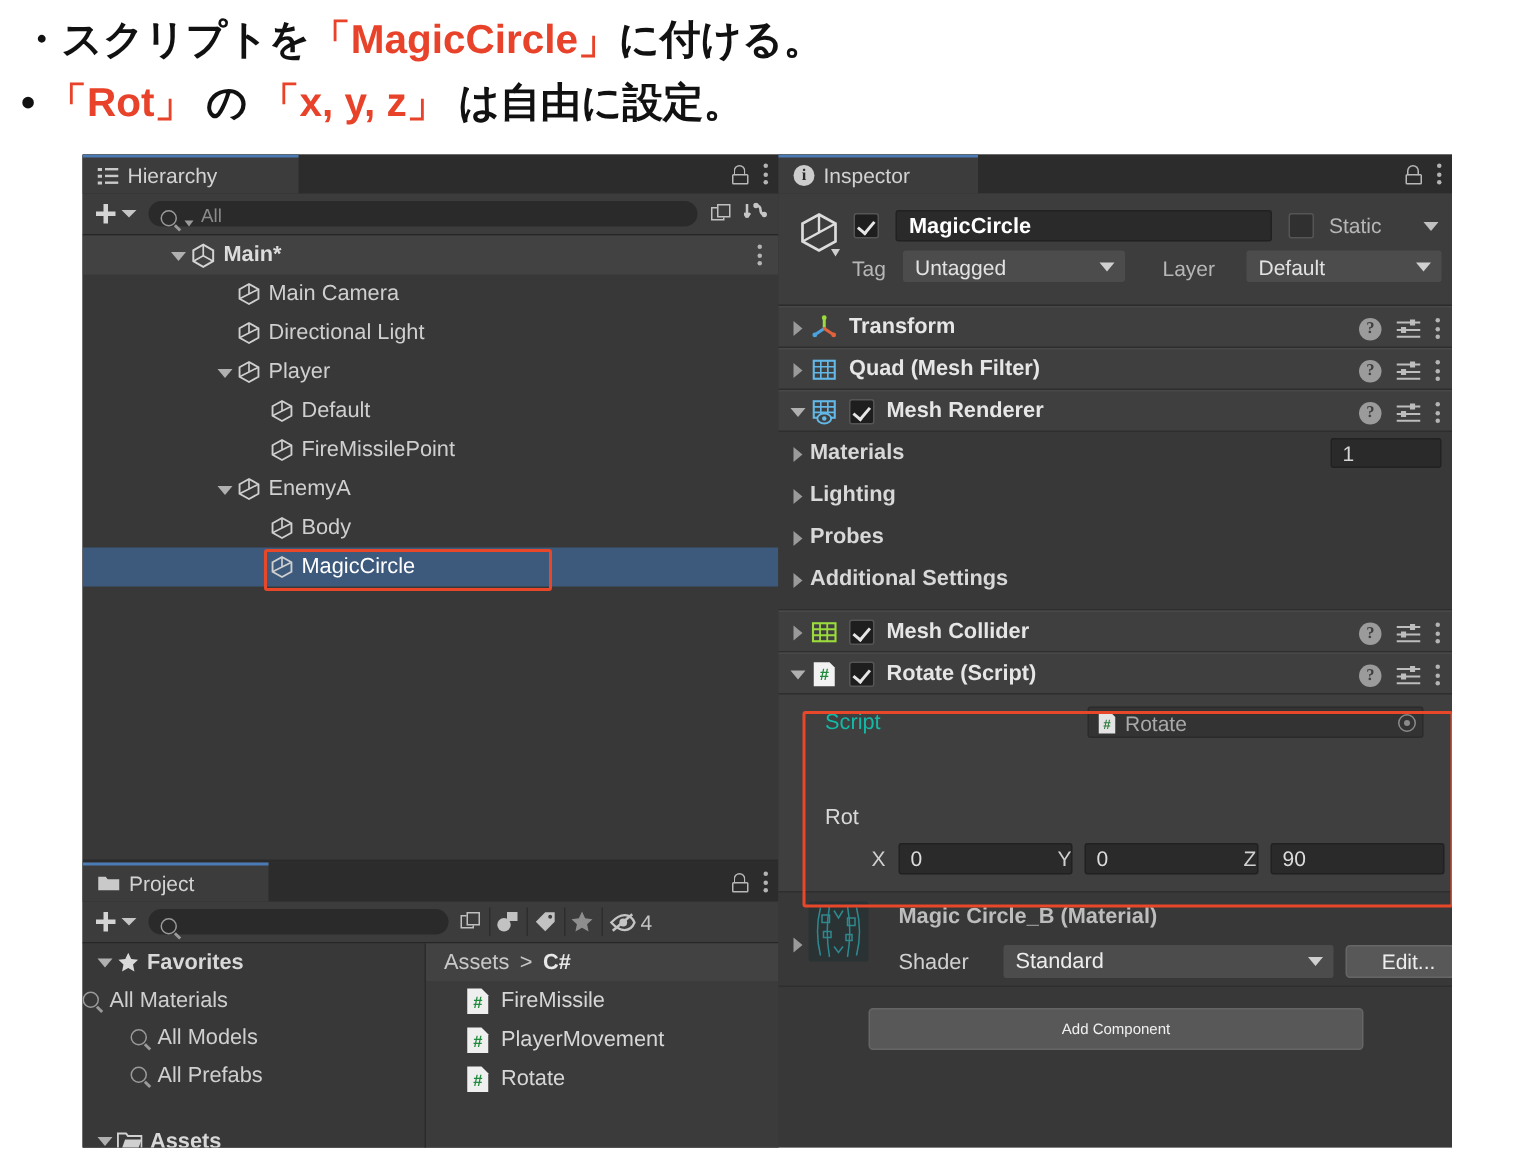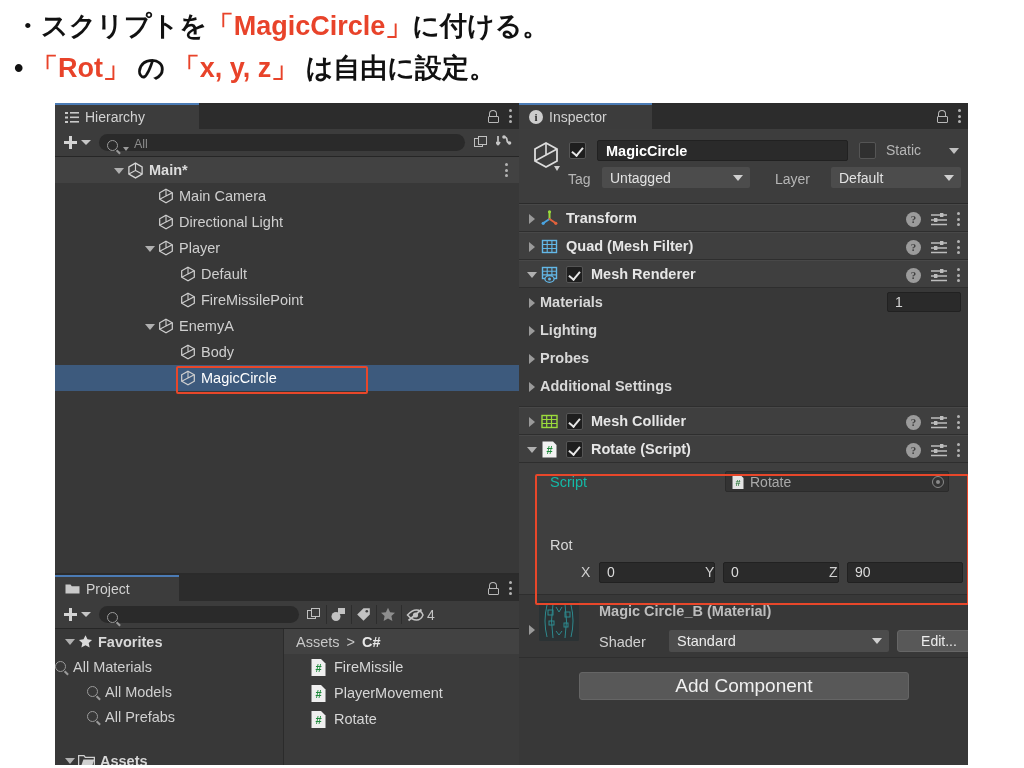--- a/index.html
+++ b/index.html
@@ -162,21 +162,21 @@
        border-radius:2px;display:flex;align-items:center;padding-left:8px;box-sizing:border-box;
        font-size:14.5px;color:#ececec;}
   .editbtn{position:absolute;left:378px;top:35px;width:84px;height:22px;background:#585858;
        border:1px solid #666;border-radius:3px;box-sizing:border-box;display:flex;align-items:center;
        justify-content:center;font-size:14px;color:#ededed;}
   .mattwist{position:absolute;left:6px;top:28px;}
 
   .addwrap{background:#383838;height:58px;position:relative;border-top:1px solid #2e2e2e;}
   .addbtn{position:absolute;left:60px;top:14px;width:330px;height:28px;background:#585858;
        border:1px solid #656565;border-radius:3px;box-sizing:border-box;display:flex;
-       align-items:center;justify-content:center;font-size:19px;color:#f0f0f0;}
+       align-items:center;justify-content:center;font-size:10px;color:#f0f0f0;}
 
   .redbox{position:absolute;border:2.5px solid #e8472a;border-radius:2px;pointer-events:none;z-index:40;}
 
   
   .proj{position:absolute;left:0;top:470px;width:464px;height:192px;background:#383838;
         border-top:2px solid #2b2b2b;}
   .projbody{position:absolute;left:0;top:54px;right:0;bottom:0;display:flex;}
   .projleft{width:228px;background:#383838;border-right:1px solid #2b2b2b;}
   .projright{flex:1;background:#3b3b3b;}
   .favrow{height:25px;display:flex;align-items:center;}

